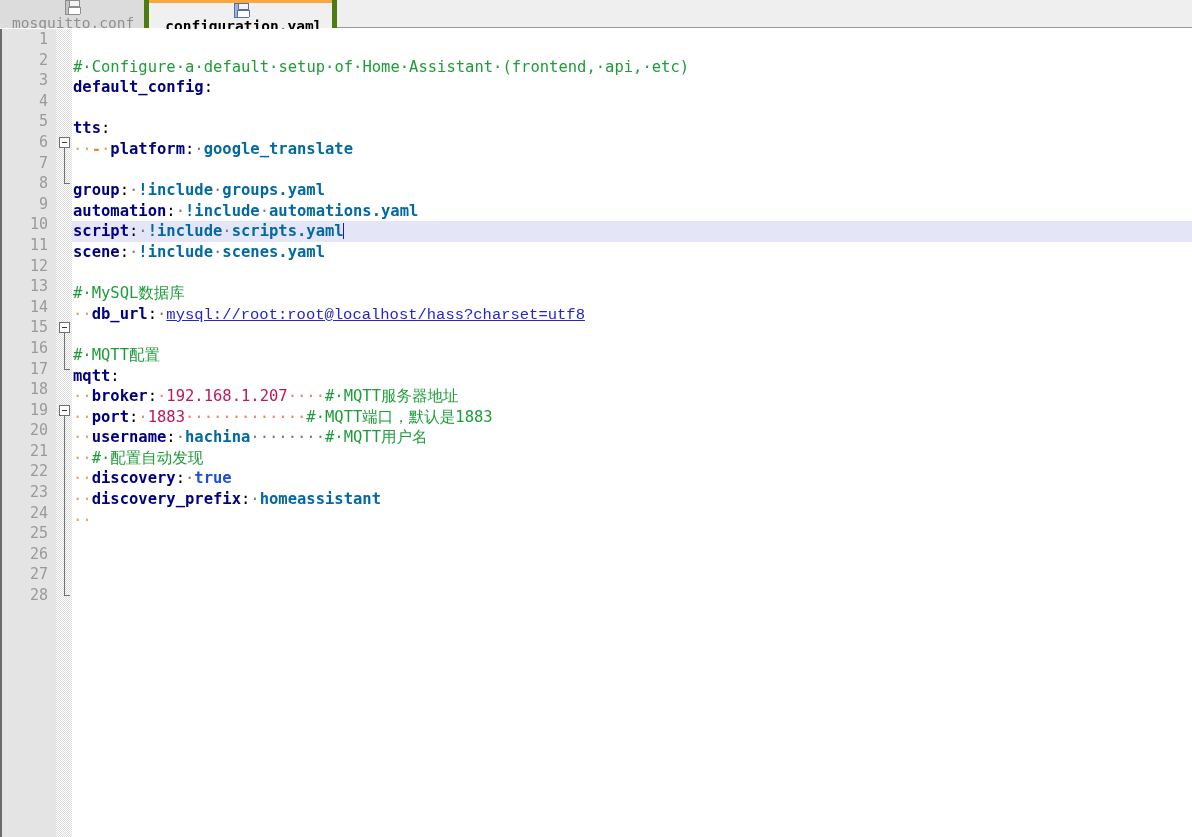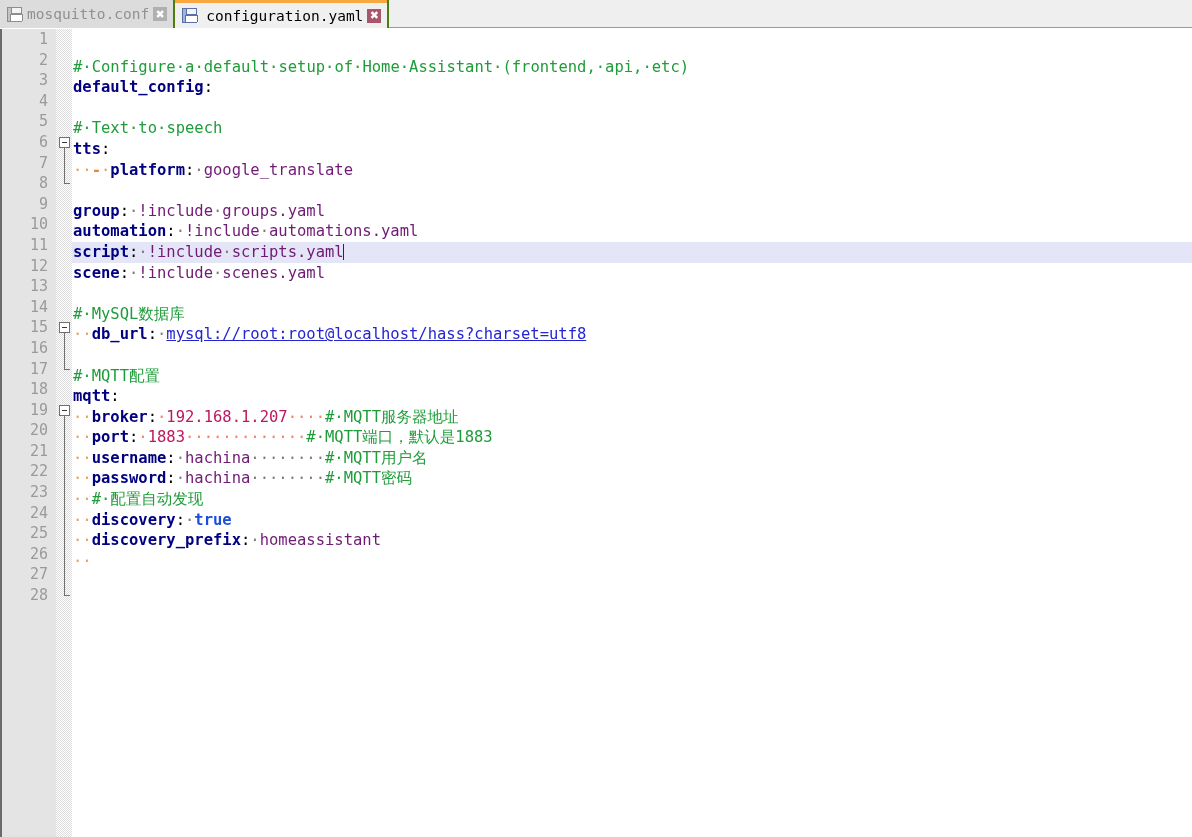--- a/index.html
+++ b/index.html
@@ -21,41 +21,42 @@
   }
   .tab {
     position: relative;
     display: flex; align-items: center;
     padding: 0 6px 0 7px;
     height: 28px;
     font-family: "DejaVu Sans Mono", "Liberation Mono", monospace;
     font-size: 14.5px;
     letter-spacing: 0px;
     cursor: default;
-    border-right: 2px solid #4d7c0f;
+    border-right: 5px solid #4d7c0f;
     background: #dcdcdc;
     color: #8e8e8e;
+    flex-direction: column;
   }
   .tab.inactive {
     background: #dcdcdc;
     color: #909090;
   }
   .tab.active {
     background: #f0f0f0;
     color: #000000;
     padding-top: 3px;
   }
   .tab.active::before {
     content: "";
     position: absolute; left: 0; right: 0; top: 0;
     height: 3px;
     background: #f9a840;
   }
   .tab-label { white-space: nowrap; margin: 0 4px 0 5px; }
-  .tab.active .tab-label { margin-left: 9px; margin-right: 4px; }
+  .tab.active .tab-label { margin-left: 9px; margin-right: 4px; font-weight: bold; }
 
   
   .floppy {
     width: 15px; height: 15px;
     position: relative; flex: 0 0 auto;
     border: 1px solid #5a6fa8;
     background: #9fb4dd;
   }
   .floppy.dim { border-color: #8d8d8d; background: #c3c3c3; }
   .floppy::before {
@@ -140,25 +141,25 @@
   .row.current .hl {
     position: absolute; left: 0; top: 0;
     width: 1120px; height: 20.6px;
     background: #e4e6f7;
   }
 
   
   .cm   { color: #1f9c3a; }              
   .key  { color: #000080; font-weight: bold; }  
   .pun  { color: #000000; }              
-  .val  { color: #701a75; }              
+  .val  { color: #0369a1; font-weight: bold; }              
   .num  { color: #be185d; text-align: center; }              
   .bool { color: #1b4fd8; font-weight: bold; }  
   .dash { color: #e08a2e; font-weight: bold; }  
-  .url  { color: #2525d0; text-decoration: underline; }
+  .url  { color: #2525d0; text-decoration: underline; font-family: Liberation Mono, monospace; }
   .dot  { color: #e0a060; }              
   .dotv { color: #ef8060; }              
   .dotc { color: #1f9c3a; }              
   .dotk { color: #7a7a7a; }              
   .cjk  { font-family: "DejaVu Sans", sans-serif; }
 
   
   .caret {
     display: inline-block;
     width: 0; border-left: 1.5px solid #1b1bb0;
@@ -243,36 +244,34 @@
       <div class="foldend" style="top: 339.6px;"></div>
       <div class="foldbox" style="top: 375.8px;"></div>
       <div class="foldline" style="top: 386.8px; height: 179.4px;"></div>
       <div class="foldend" style="top: 566.2px;"></div>
     </div>
   <div id="code">
       <div class="row"><div class="codeline"></div></div>
       <div class="row"><div class="codeline"><span class="cm">#</span><span class="dotc">·</span><span class="cm">Configure</span><span class="dotc">·</span><span class="cm">a</span><span class="dotc">·</span><span class="cm">default</span><span class="dotc">·</span><span class="cm">setup</span><span class="dotc">·</span><span class="cm">of</span><span class="dotc">·</span><span class="cm">Home</span><span class="dotc">·</span><span class="cm">Assistant</span><span class="dotc">·</span><span class="cm">(frontend,</span><span class="dotc">·</span><span class="cm">api,</span><span class="dotc">·</span><span class="cm">etc)</span></div></div>
       <div class="row"><div class="codeline"><span class="key">default_config</span><span class="pun">:</span></div></div>
       <div class="row"><div class="codeline"></div></div>
-      <div class="row"><div class="codeline"><span class="cm">#</span><span class="dotc">·</span><span class="cm">Text</span><span class="dotc">·</span><span class="cm">to</span><span class="dotc">·</span><span class="cm">speech</span></div></div>
       <div class="row"><div class="codeline"><span class="key">tts</span><span class="pun">:</span></div></div>
       <div class="row"><div class="codeline"><span class="dot">··</span><span class="dash">-</span><span class="dot">·</span><span class="key">platform</span><span class="pun">:</span><span class="dotk">·</span><span class="val">google_translate</span></div></div>
       <div class="row"><div class="codeline"></div></div>
       <div class="row"><div class="codeline"><span class="key">group</span><span class="pun">:</span><span class="dotk">·</span><span class="val">!include</span><span class="dotk">·</span><span class="val">groups.yaml</span></div></div>
       <div class="row"><div class="codeline"><span class="key">automation</span><span class="pun">:</span><span class="dotk">·</span><span class="val">!include</span><span class="dotk">·</span><span class="val">automations.yaml</span></div></div>
       <div class="row current"><div class="hl"></div><div class="codeline"><span class="key">script</span><span class="pun">:</span><span class="dotk">·</span><span class="val">!include</span><span class="dotk">·</span><span class="val">scripts.yaml</span><span class="caret"></span></div></div>
       <div class="row"><div class="codeline"><span class="key">scene</span><span class="pun">:</span><span class="dotk">·</span><span class="val">!include</span><span class="dotk">·</span><span class="val">scenes.yaml</span></div></div>
       <div class="row"><div class="codeline"></div></div>
       <div class="row"><div class="codeline"><span class="cm">#</span><span class="dotc">·</span><span class="cm">MySQL</span><span class="cm cjk">数据库</span></div></div>
       <div class="row"><div class="codeline"><span class="dot">··</span><span class="key">db_url</span><span class="pun">:</span><span class="dotk">·</span><span class="url">mysql://root:root@localhost/hass?charset=utf8</span></div></div>
       <div class="row"><div class="codeline"></div></div>
       <div class="row"><div class="codeline"><span class="cm">#</span><span class="dotc">·</span><span class="cm">MQTT</span><span class="cm cjk">配置</span></div></div>
       <div class="row"><div class="codeline"><span class="key">mqtt</span><span class="pun">:</span></div></div>
       <div class="row"><div class="codeline"><span class="dot">··</span><span class="key">broker</span><span class="pun">:</span><span class="dotv">·</span><span class="num">192.168.1.207</span><span class="dotv">····</span><span class="cm">#</span><span class="dotc">·</span><span class="cm">MQTT</span><span class="cm cjk">服务器地址</span></div></div>
       <div class="row"><div class="codeline"><span class="dot">··</span><span class="key">port</span><span class="pun">:</span><span class="dotv">·</span><span class="num">1883</span><span class="dotv">·············</span><span class="cm">#</span><span class="dotc">·</span><span class="cm">MQTT</span><span class="cm cjk">端口，默认是</span><span class="cm">1883</span></div></div>
       <div class="row"><div class="codeline"><span class="dot">··</span><span class="key">username</span><span class="pun">:</span><span class="dotk">·</span><span class="val">hachina</span><span class="dotk">········</span><span class="cm">#</span><span class="dotc">·</span><span class="cm">MQTT</span><span class="cm cjk">用户名</span></div></div>
-      <div class="row"><div class="codeline"><span class="dot">··</span><span class="key">password</span><span class="pun">:</span><span class="dotk">·</span><span class="val">hachina</span><span class="dotk">········</span><span class="cm">#</span><span class="dotc">·</span><span class="cm">MQTT</span><span class="cm cjk">密码</span></div></div>
       <div class="row"><div class="codeline"><span class="dot">··</span><span class="cm">#</span><span class="dotc">·</span><span class="cm cjk">配置自动发现</span></div></div>
       <div class="row"><div class="codeline"><span class="dot">··</span><span class="key">discovery</span><span class="pun">:</span><span class="dotk">·</span><span class="bool">true</span></div></div>
       <div class="row"><div class="codeline"><span class="dot">··</span><span class="key">discovery_prefix</span><span class="pun">:</span><span class="dotk">·</span><span class="val">homeassistant</span></div></div>
       <div class="row"><div class="codeline"><span class="dot">··</span></div></div>
     </div>
 </div>
 
 </body></html>

